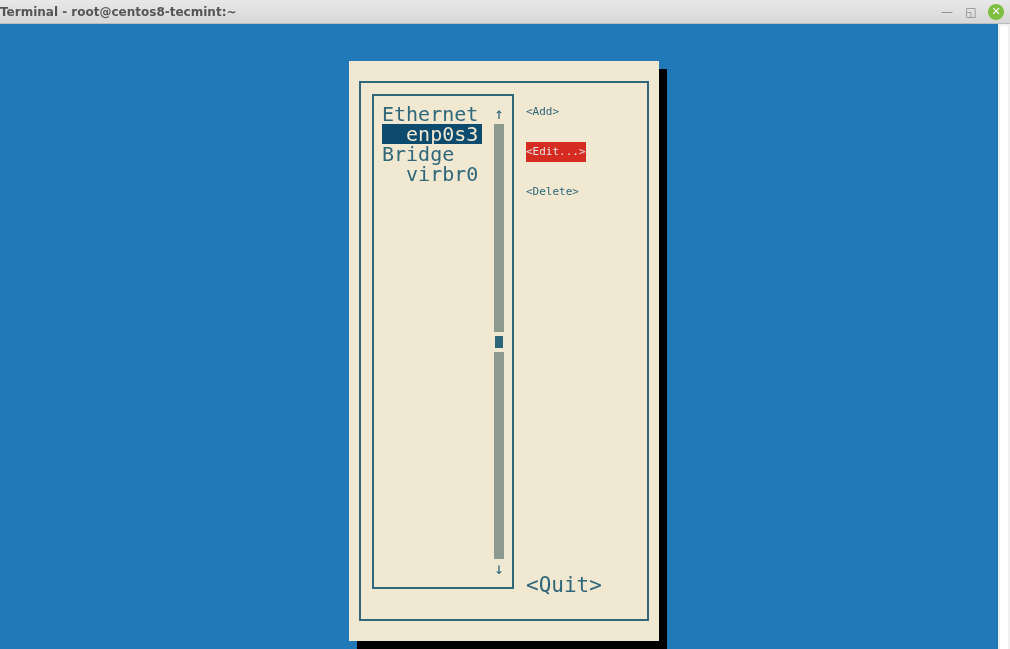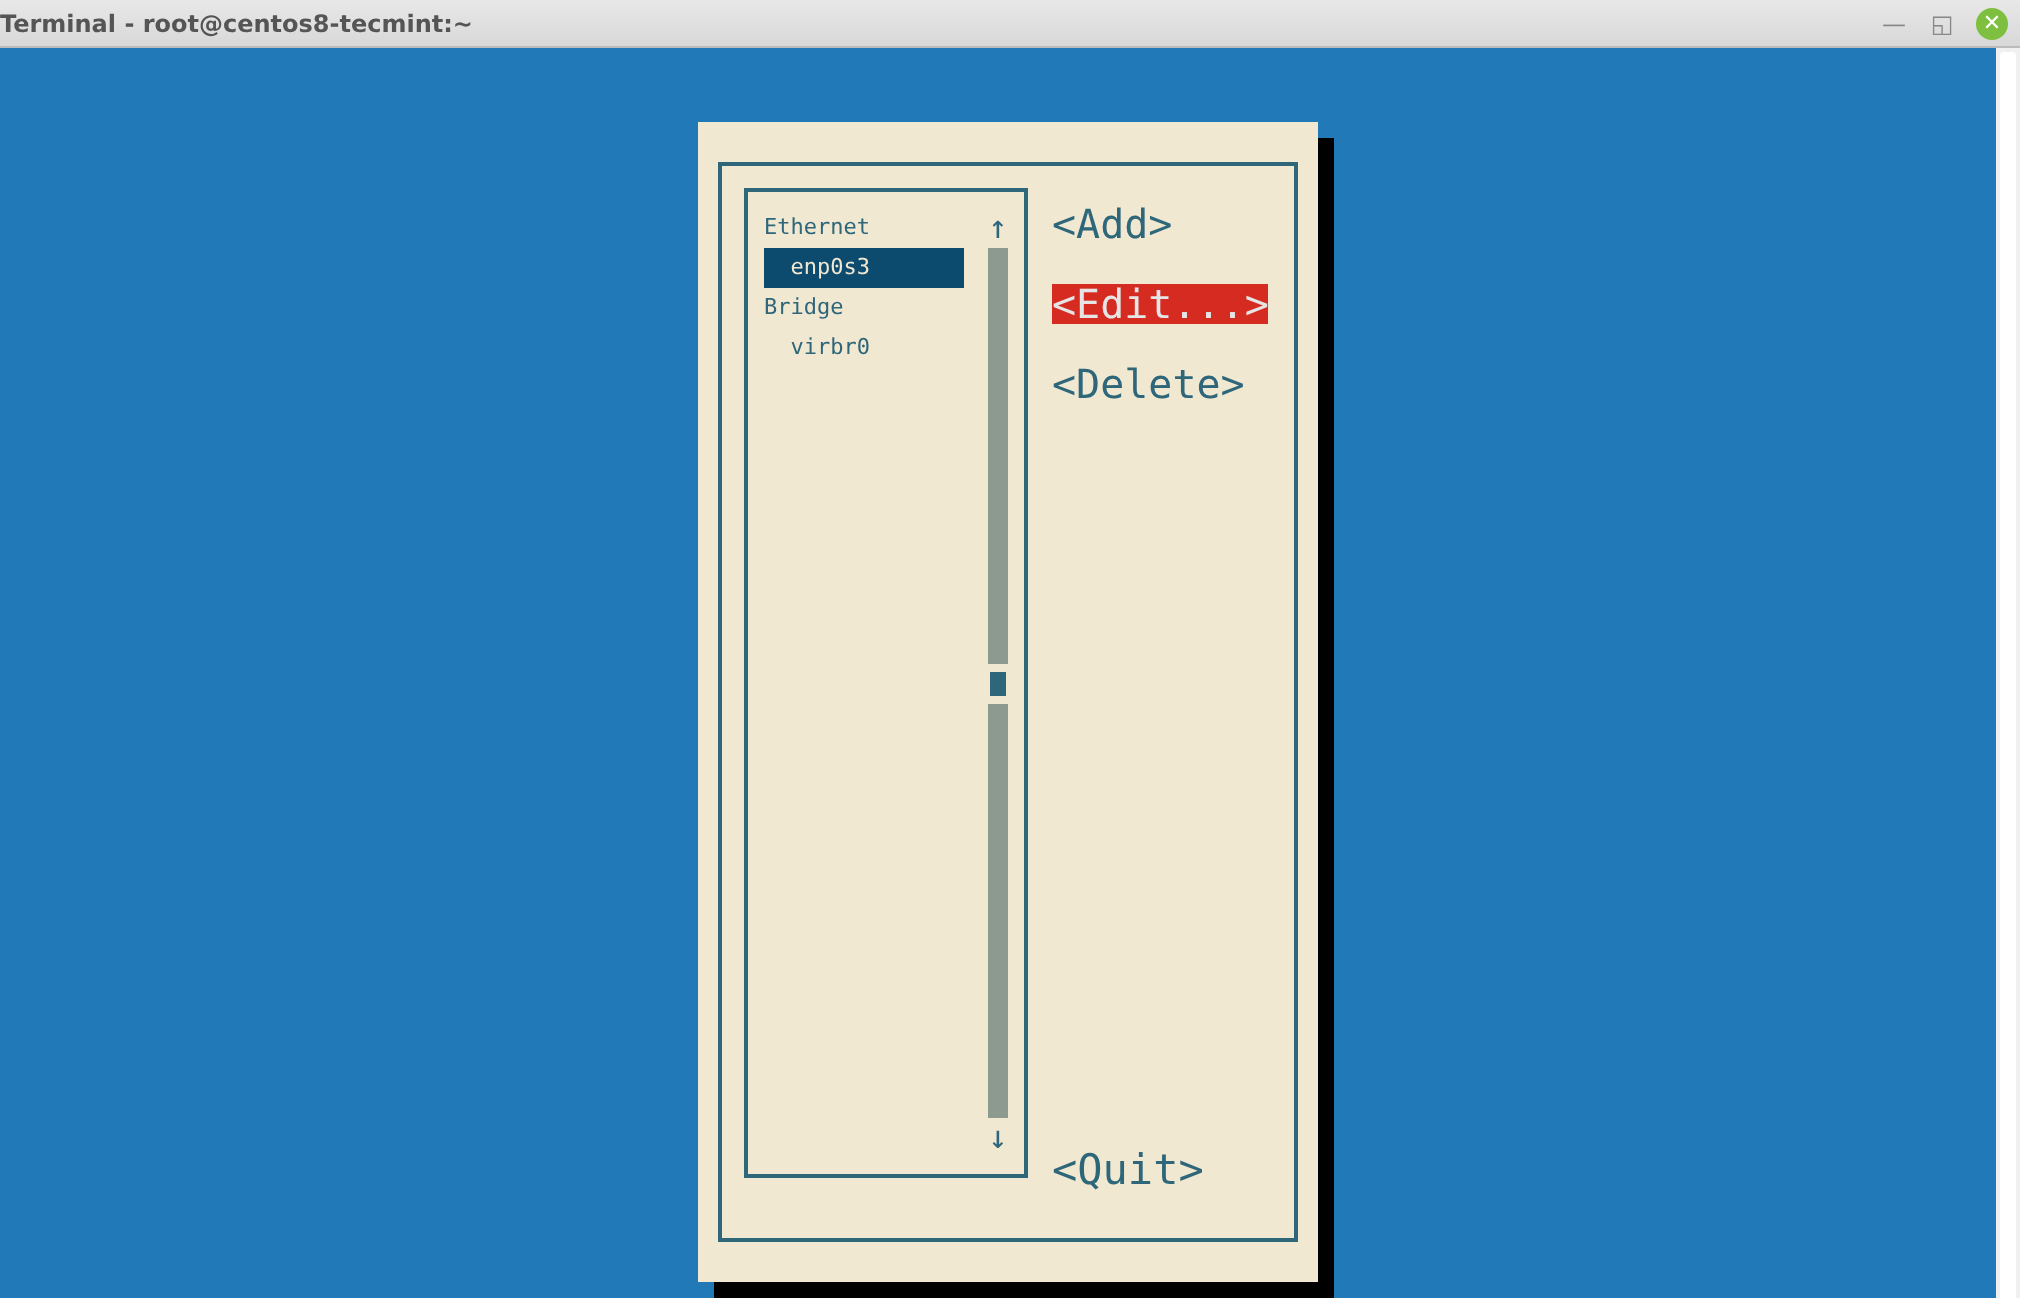--- a/index.html
+++ b/index.html
@@ -115,21 +115,21 @@
       top: 11px;
       width: 142px;
       height: 495px;
       border: 2px solid #2e667a;
     }
     .list-content {
       position: absolute;
       left: 8px;
       top: 8px;
       width: 100px;
-      font-size: 11px;
+      font-size: 20px;
       line-height: 20px;
       color: #2e667a;
     }
     .list-row {
       height: 20px;
       white-space: pre;
     }
     .list-row.selected {
       background: #0c4a6e;
       color: #f1e8d2;
@@ -175,21 +175,21 @@
       height: 12px;
       background: #2e667a;
     }
     
     .side-btns {
       position: absolute;
       left: 165px;
       top: 19px;
       width: 110px;
       color: #2e667a;
-      font-size: 20px;
+      font-size: 11px;
       line-height: 20px;
     }
     .btn {
       height: 20px;
       white-space: pre;
     }
     .btn.highlight {
       background: #d62b20;
       color: #e5e5e5;
       width: fit-content;

